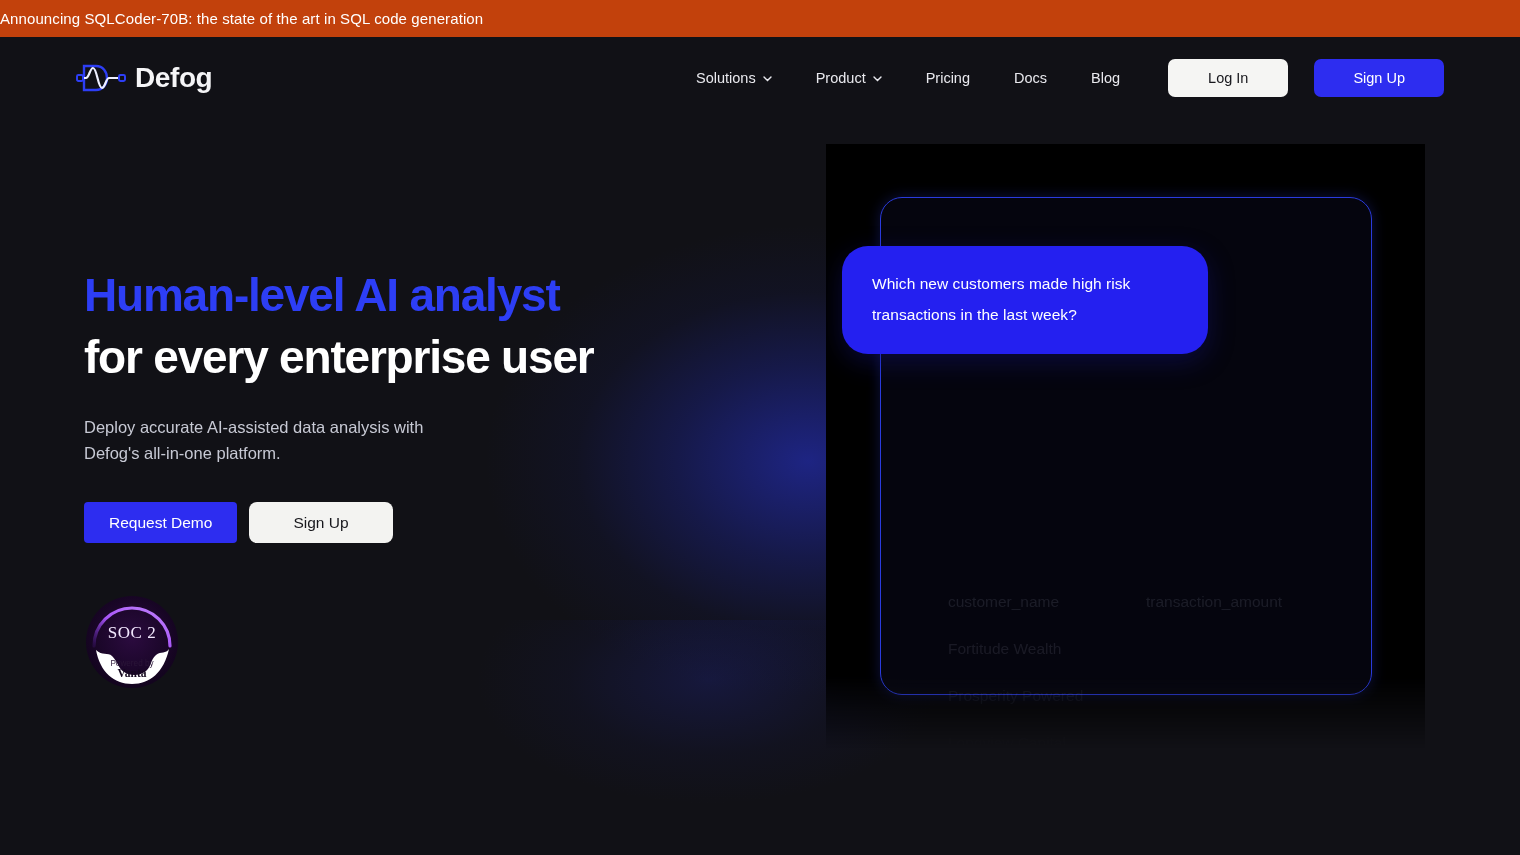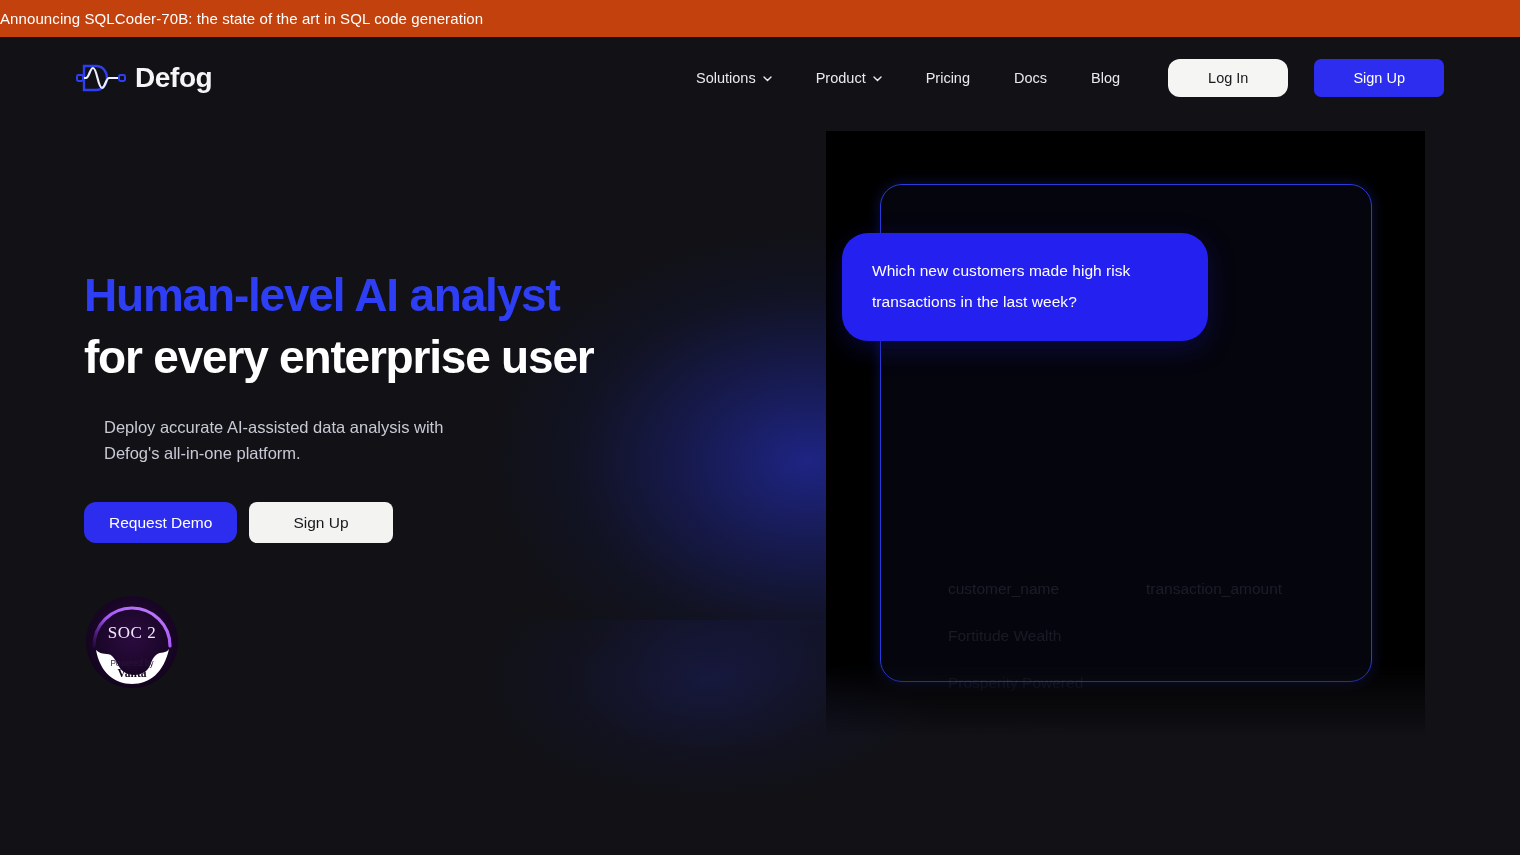--- a/index.html
+++ b/index.html
@@ -110,21 +110,21 @@
     position: relative;
     top: 1px;
   }
   .chev svg { display: block; }
 
   .btn-login {
     margin-left: 26px;
     background: #f5f5f3;
     color: #17171c;
     font-size: 14.5px;
-    border-radius: 12px;
+    border-radius: 7px;
     padding: 0 40px;
     height: 38px;
     display: flex;
     align-items: center;
     justify-content: center;
     border: none;
     cursor: pointer;
     font-family: inherit;
   }
   .btn-signup-nav {
@@ -159,33 +159,32 @@
   .headline-1 { color: #2d3ef5; display: block; }
   .headline-2 { color: #ffffff; display: block; }
 
   .subhead {
     margin-top: 26px;
     font-size: 16.5px;
     line-height: 26px;
     color: #c7c9d4;
     max-width: 420px;
     font-weight: 400;
-    margin-left: 20px;
   }
 
   .cta-row {
     margin-top: 36px;
     display: flex;
     gap: 12px;
   }
   .btn-demo {
     background: #2d2df0;
     color: #ffffff;
     font-size: 15.5px;
-    border-radius: 12px;
+    border-radius: 4px;
     height: 41px;
     padding: 0 25px;
     display: flex;
     align-items: center;
     justify-content: center;
     border: none;
     cursor: pointer;
     font-family: inherit;
   }
   .btn-signup-hero {
@@ -242,21 +241,21 @@
     font-weight: 700;
     letter-spacing: -0.4px;
     color: #ffffff;
   }
   .soc2 { width: 96px; height: 96px; cursor: pointer; display:block; }
 
   
   .product-panel {
     position: absolute;
     left: 826px;
-    top: 131px;
+    top: 144px;
     width: 599px;
     height: 604px;
     background: #000000;
     z-index: 3;
     overflow: hidden;
     -webkit-mask-image: linear-gradient(to bottom, #000 0%, #000 88%, rgba(0,0,0,0) 100%);
     mask-image: linear-gradient(to bottom, #000 0%, #000 88%, rgba(0,0,0,0) 100%);
   }
   .inner-frame {
     position: absolute;

